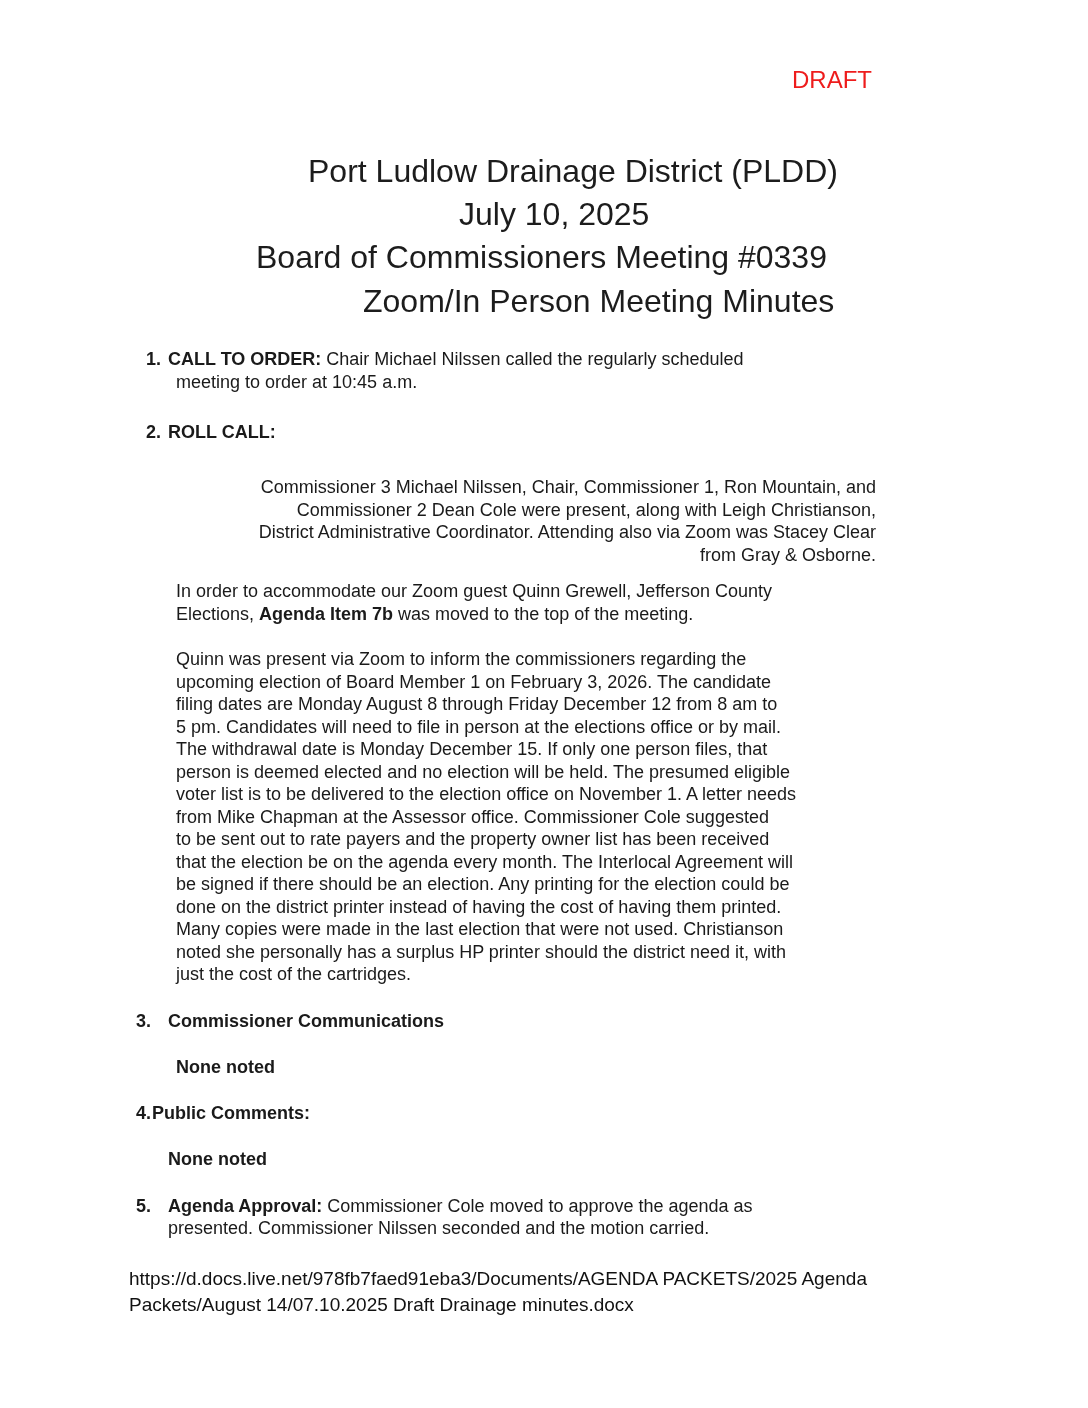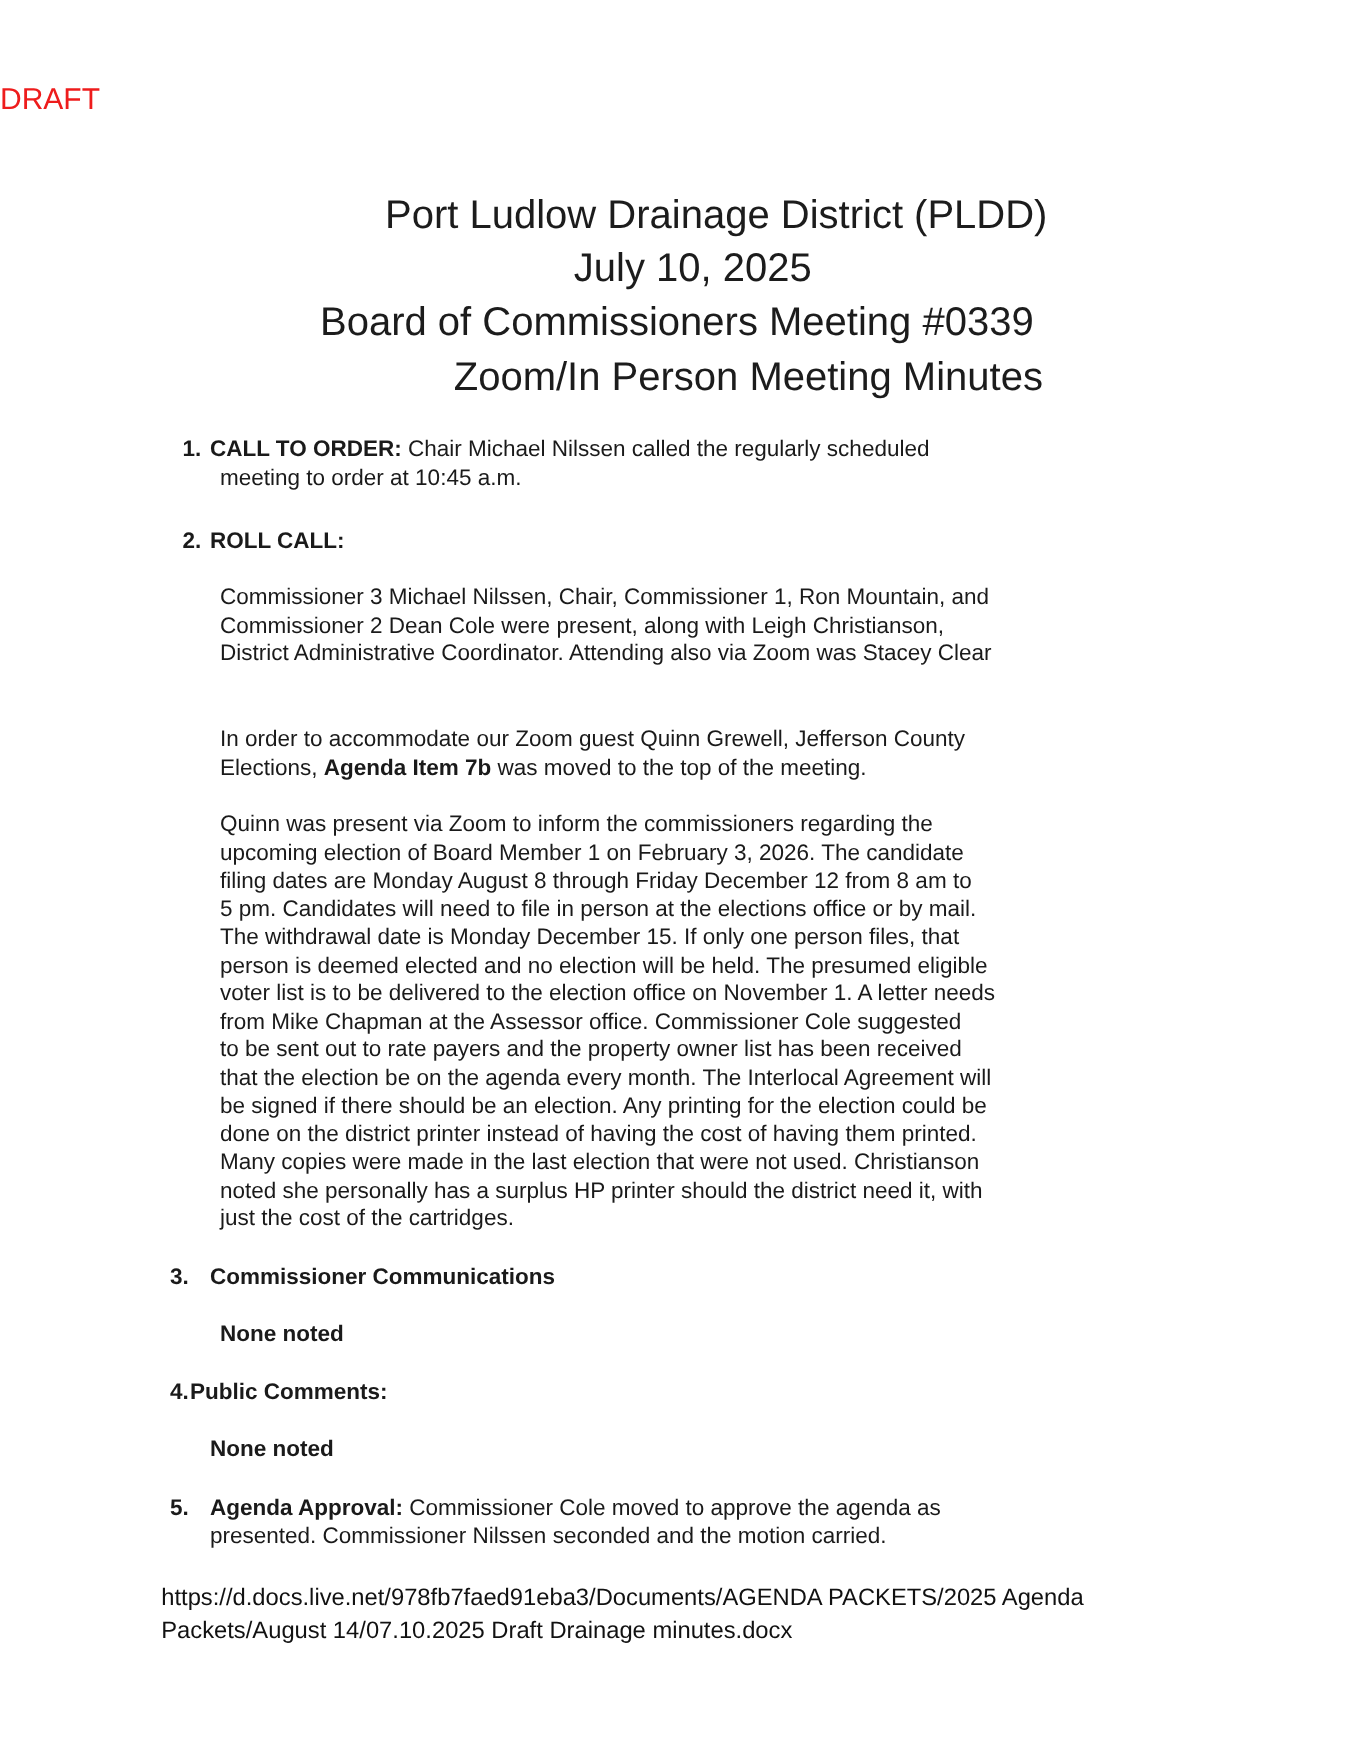--- a/index.html
+++ b/index.html
@@ -1,21 +1,21 @@
 <!DOCTYPE html>
 <html><head>
   <meta charset="utf-8">
   <style>
     html, body { margin: 0; padding: 0; background: #ffffff; }
     body {
       width: 1088px; height: 1408px; position: relative; overflow: hidden;
       font-family: "Liberation Sans", sans-serif; color: #1a1a1a;
     }
     .abs { position: absolute; }
-    .draft { top: 66px; left: 0; width: 872px; text-align: left; font-size: 24px; color: #ee1c1c; }
+    .draft { top: 66px; left: 0; width: 872px; text-align: right; font-size: 24px; color: #ee1c1c; }
     .title { font-size: 32px; color: #1c1c1c; white-space: nowrap; }
     .t1 { top: 153px; left: 308px; }
     .t2 { top: 196px; left: 459px; }
     .t3 { top: 239px; left: 256px; }
     .t4 { top: 283px; left: 335px; margin-left: 28px; }
     .p { font-size: 18px; line-height: 22.5px; color: #1a1a1a; }
     .b { font-weight: bold; }
     .block { position: absolute; left: 176px; width: 700px; }
     .footer { font-size: 19px; line-height: 26px; color: #111; left: 129px; top: 1266px; width: 820px; }
   </style>
@@ -34,24 +34,25 @@
 <div>
   <div class="p abs b" style="top:348px;left:146px;">1.</div>
   <div class="p abs" style="top:348px;left:168px;white-space:nowrap;"><span class="b">CALL TO ORDER:</span><span> Chair Michael Nilssen called the regularly scheduled</span></div>
   <div class="p abs" style="top:371px;left:176px;">meeting to order at 10:45 a.m.</div>
 </div>
 
 <div>
   <div class="p abs b" style="top:421px;left:146px;">2.</div>
   <div class="p abs b" style="top:421px;left:168px;">ROLL CALL:</div>
 
-  <div class="block p" style="top:466px;">
+  <div class="block p" style="top:476px;text-align:right;">
     <div>Commissioner 3 Michael Nilssen, Chair, Commissioner 1, Ron Mountain, and</div>
     <div>Commissioner 2 Dean Cole were present, along with Leigh Christianson,</div>
     <div>District Administrative Coordinator.  Attending also via Zoom was Stacey Clear</div>
+    <div>from Gray &amp; Osborne.</div>
   </div>
 
   <div class="block p" style="top:580px;">
     <div>In order to accommodate our Zoom guest Quinn Grewell, Jefferson County</div>
     <div><span>Elections, </span><span class="b">Agenda Item 7b</span><span> was moved to the top of the meeting.</span></div>
   </div>
 
   <div class="block p" style="top:648px;">
     <div>Quinn was present via Zoom to inform the commissioners regarding the</div>
     <div>upcoming election of Board Member 1 on February 3, 2026.  The candidate</div>

